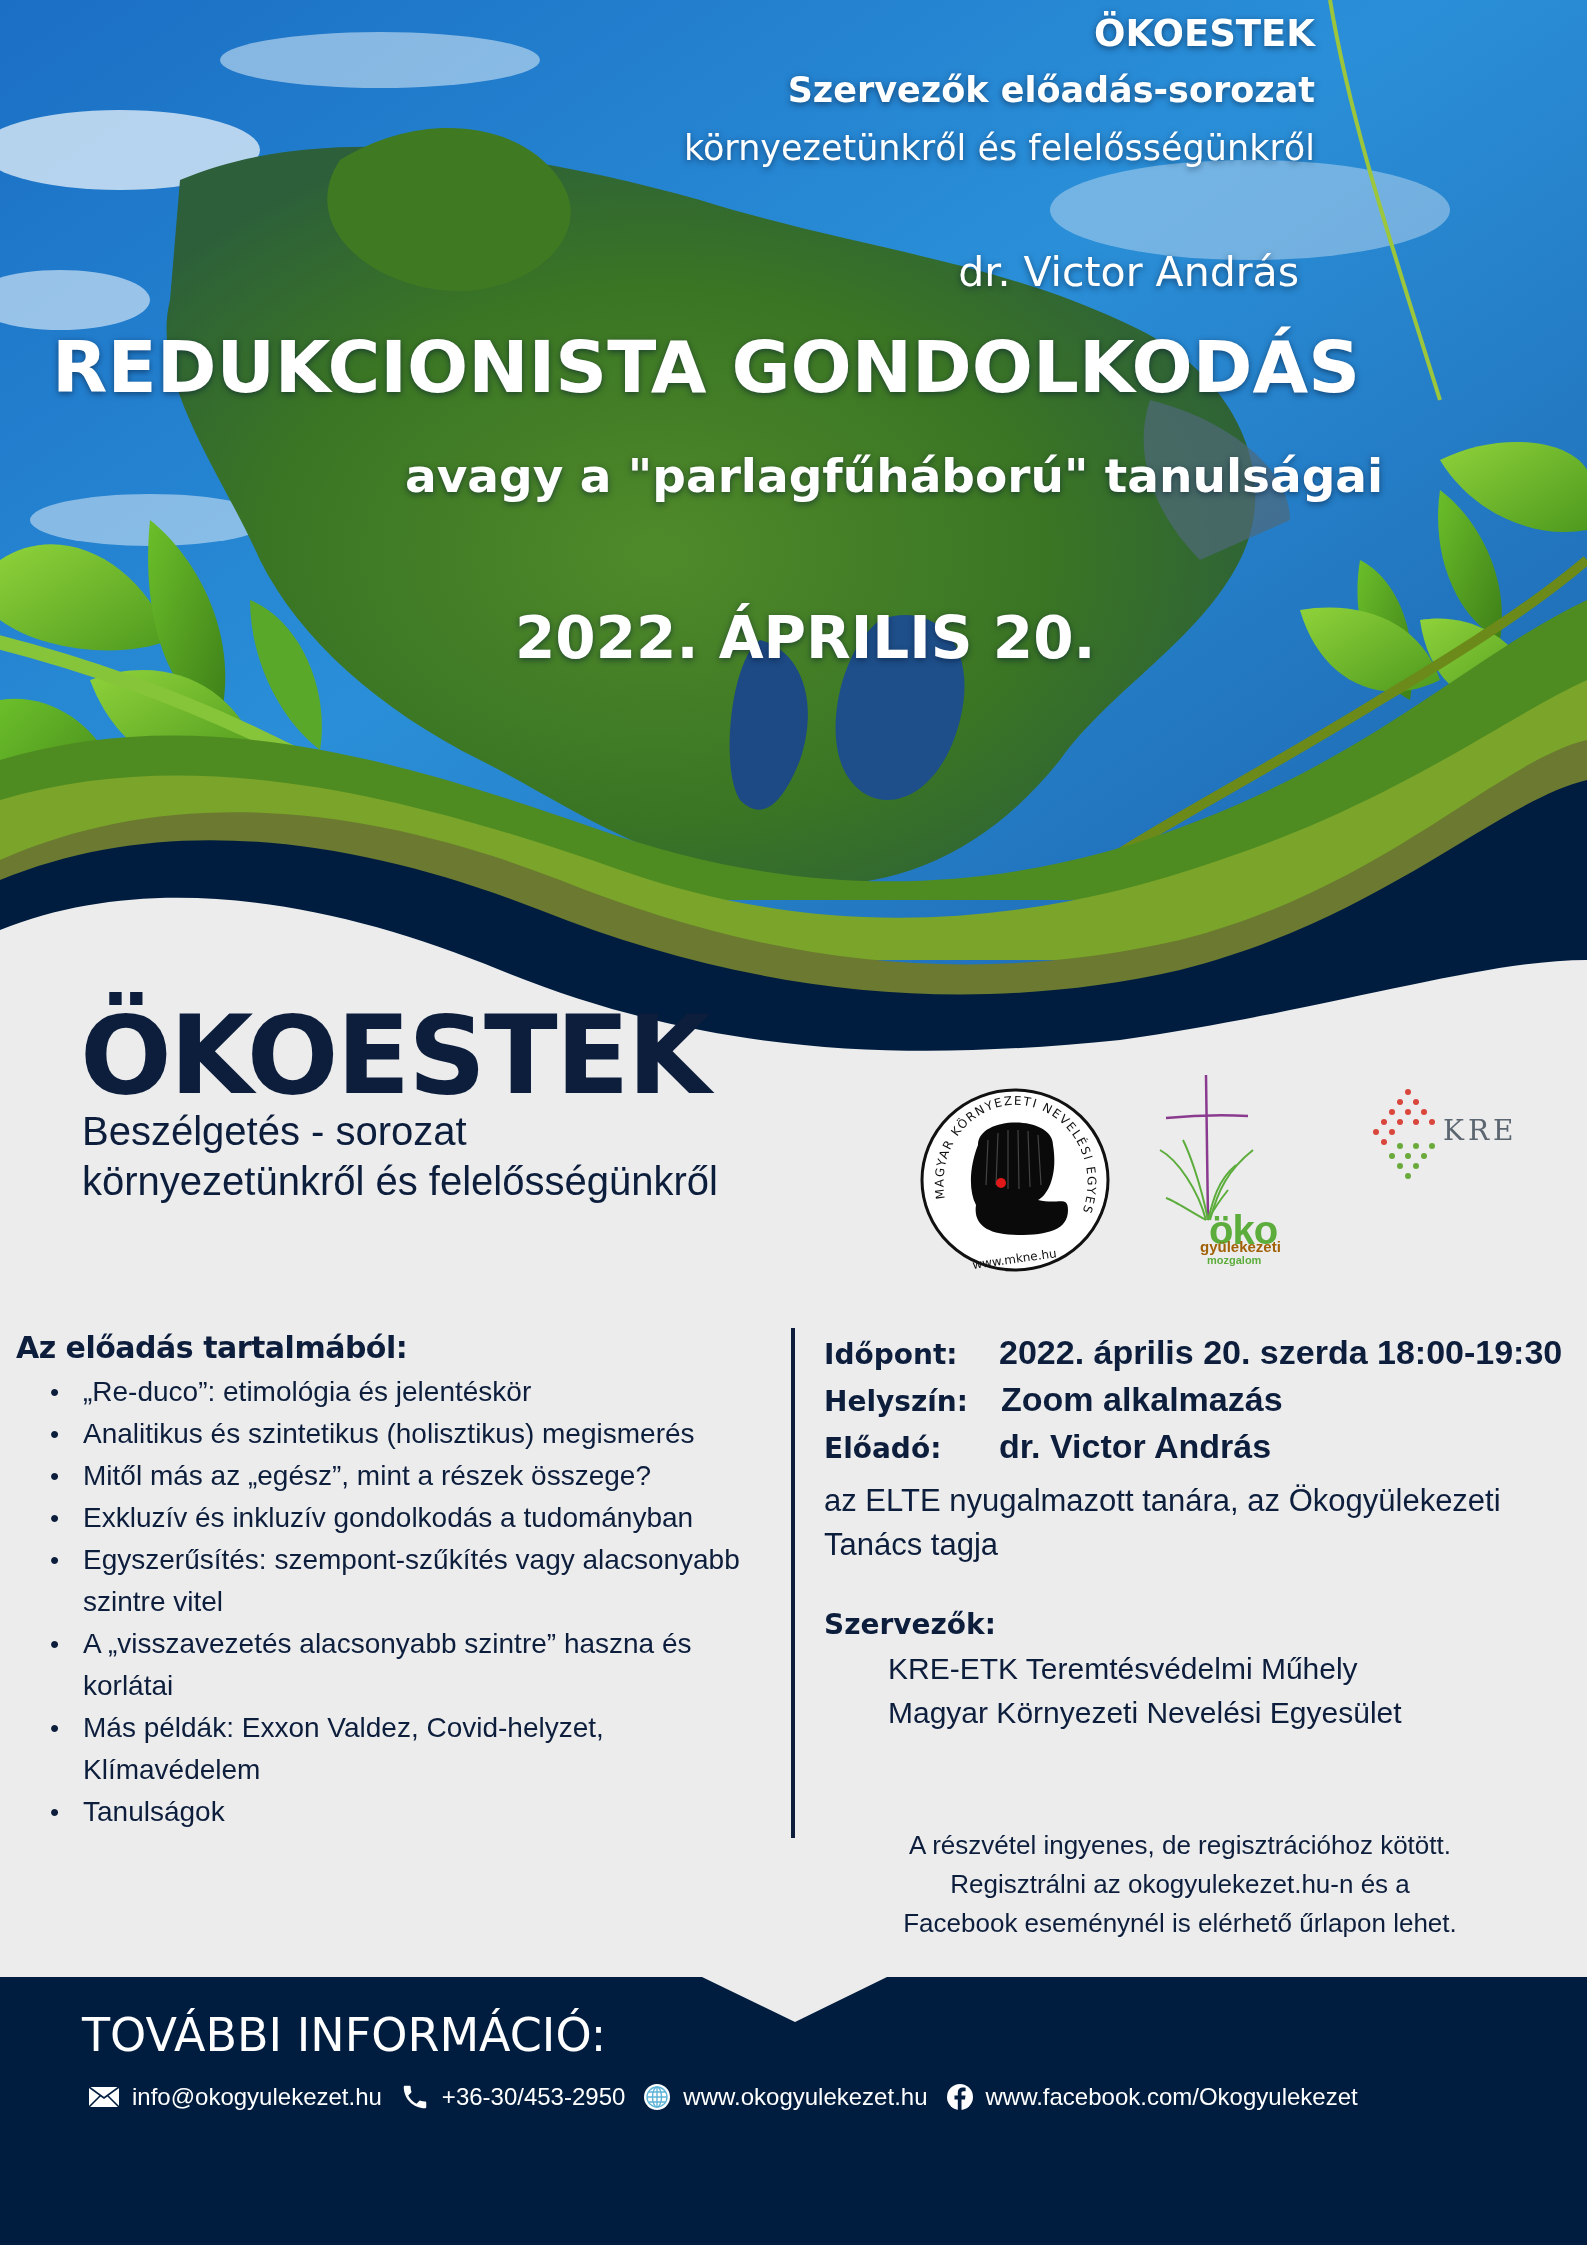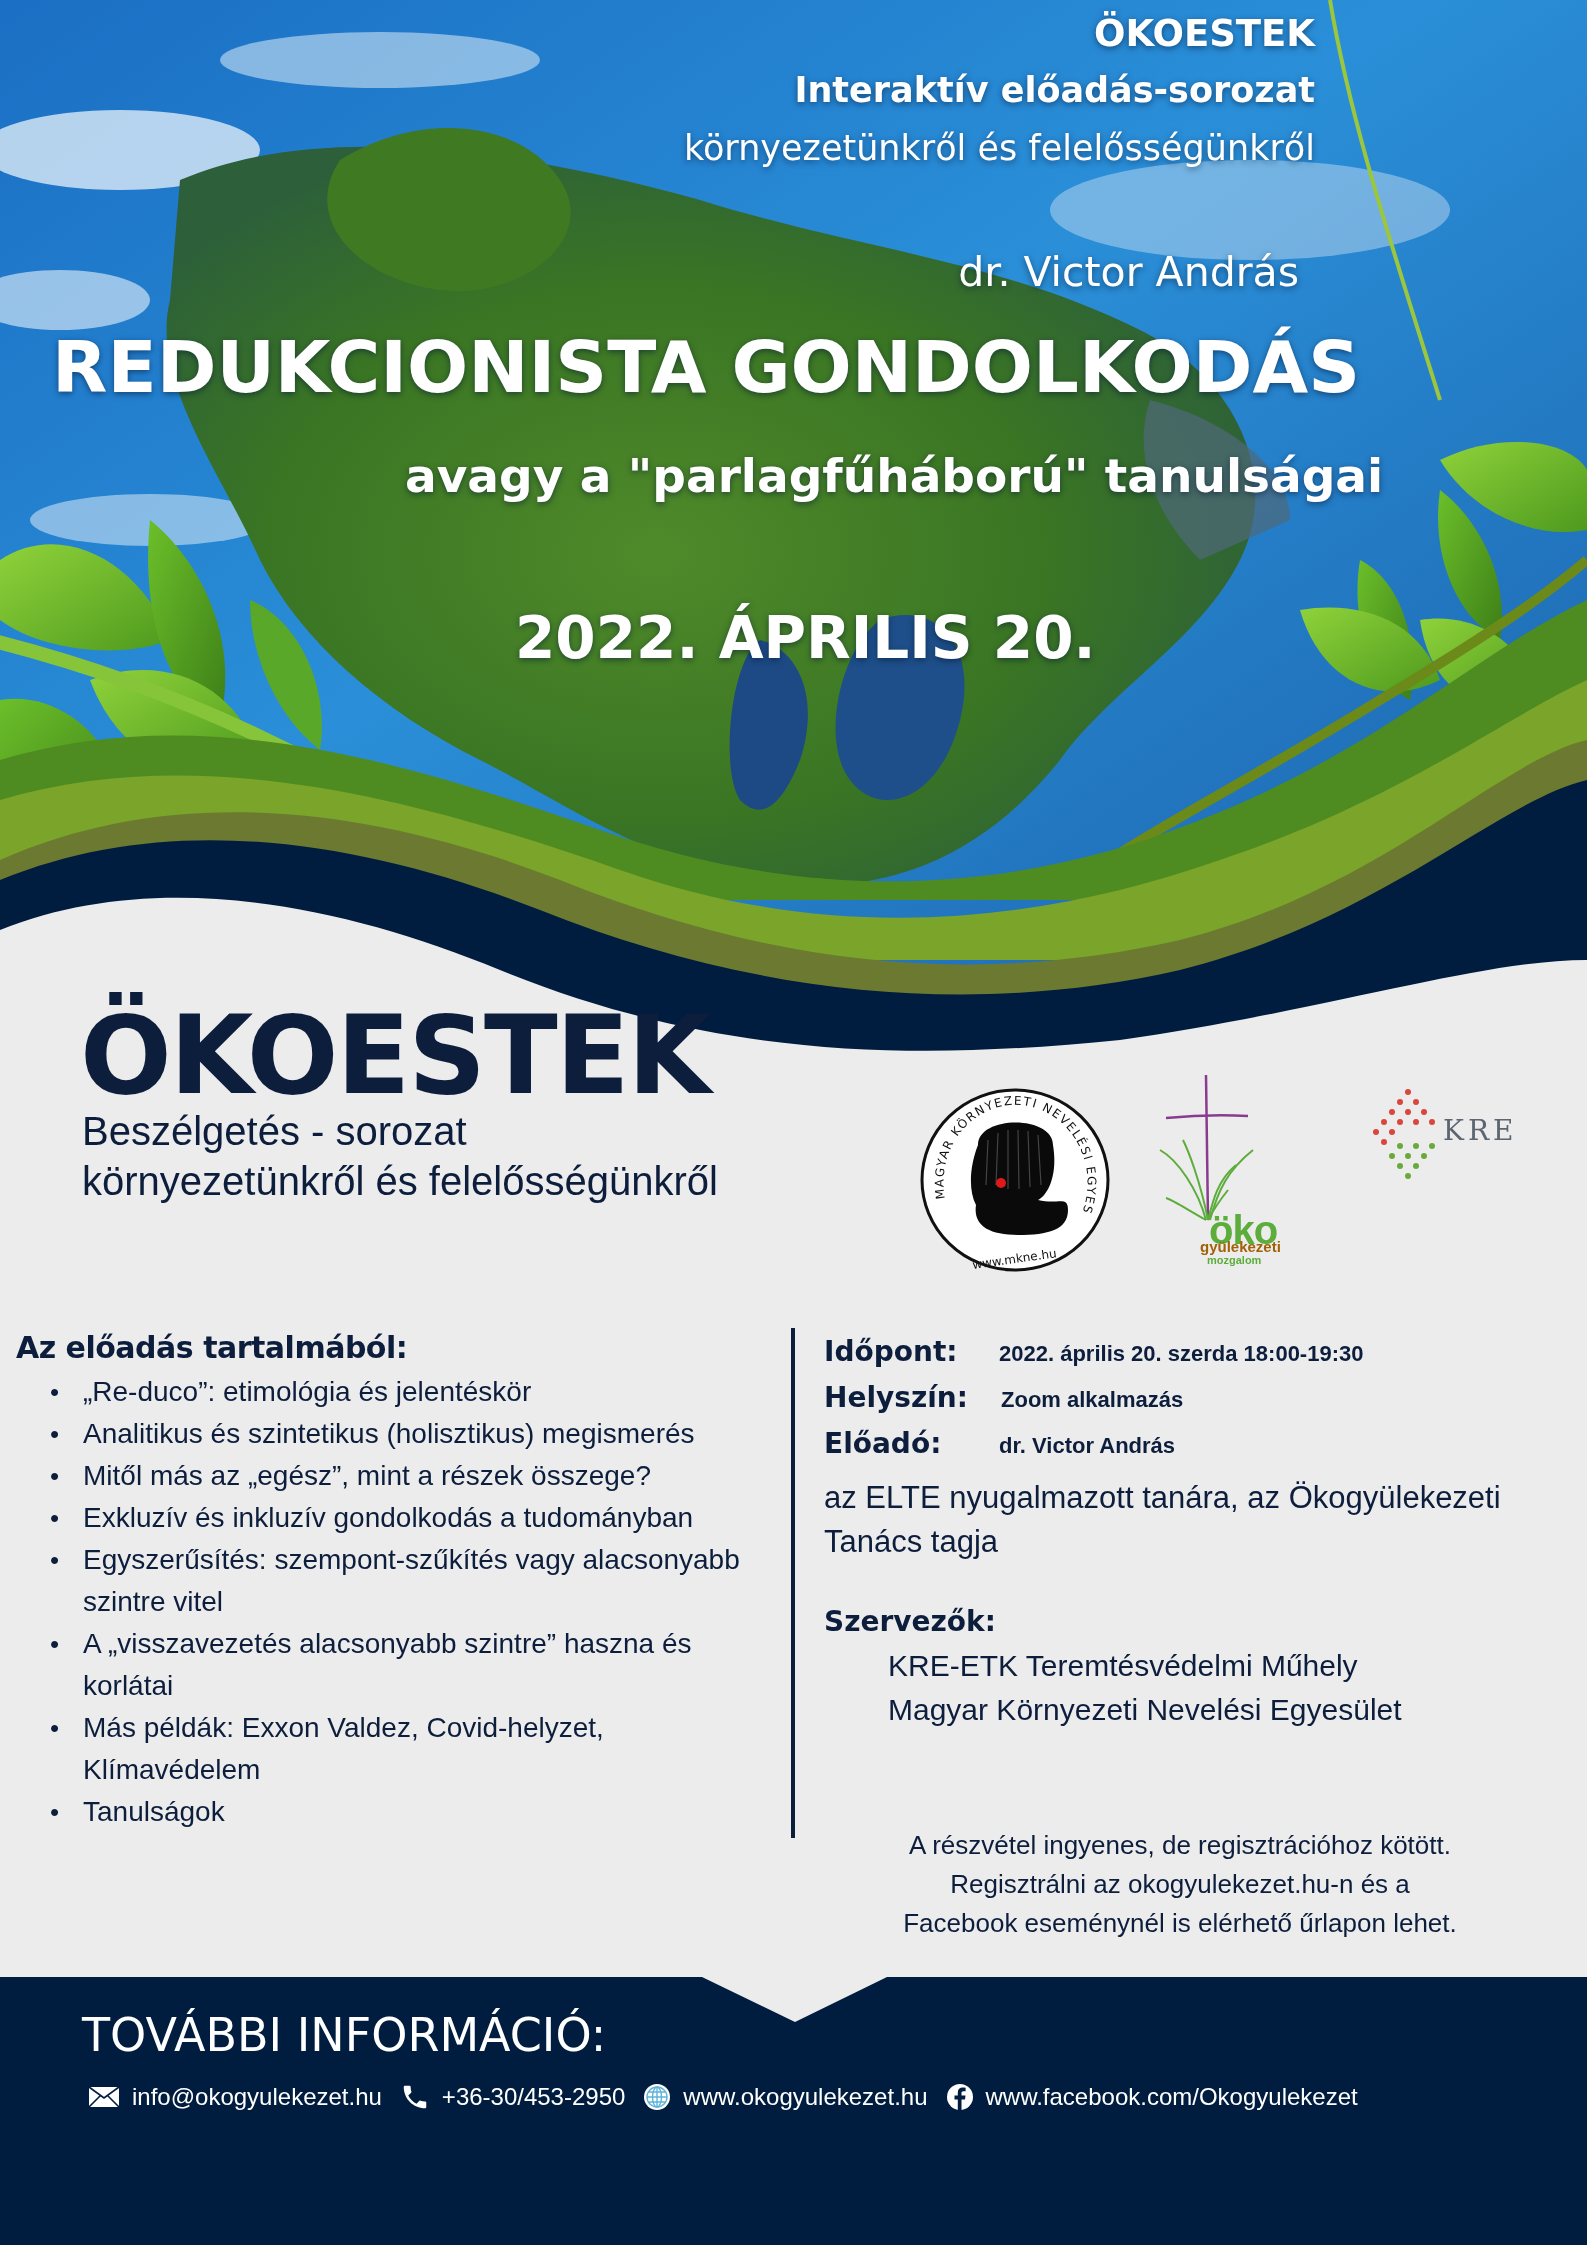--- a/index.html
+++ b/index.html
@@ -37,21 +37,21 @@
   .content-heading { font-size: 30px; font-weight: 900; color: #0d1e3d; margin-bottom: 6px; letter-spacing: -0.5px; }
   .topic-list { list-style: none; margin-left: 34px; }
   .topic-list li { position: relative; padding-left: 33px; font-size: 28px; line-height: 42px; color: #0d1e3d; font-family: "Liberation Sans", sans-serif; }
   .topic-list li::before { content: "•"; position: absolute; left: 0; top: 0; font-size: 26px; }
 
   .divider { position: absolute; left: 791px; top: 1328px; width: 4px; height: 510px; background: #0d1e3d; }
 
   .content-right { position: absolute; left: 824px; top: 1330px; width: 760px; color: #0d1e3d; }
   .info-row { font-size: 28px; line-height: 44px; white-space: nowrap; }
   .info-label { font-weight: 900; display: inline-block; }
-  .info-value { font-weight: bold; font-family: "Liberation Sans", sans-serif; font-size: 22px; }
+  .info-value { font-weight: bold; font-family: "Liberation Sans", sans-serif; font-size: 34px; }
   .lbl-time { width: 175px; }
   .lbl-place { width: 177px; }
   .lbl-speaker { width: 175px; }
   .speaker-desc { font-size: 31px; line-height: 44px; font-family: "Liberation Sans", sans-serif; margin-top: 8px; }
   .org-heading { font-size: 28px; font-weight: 900; margin-top: 36px; line-height: 44px; }
   .org-item { font-size: 30px; line-height: 44px; padding-left: 64px; font-family: "Liberation Sans", sans-serif; }
 
   .registration { position: absolute; left: 830px; top: 1826px; width: 700px; text-align: center; font-size: 26px; line-height: 39px; color: #0d1e3d; font-family: "Liberation Sans", sans-serif; }
 
   
@@ -119,21 +119,21 @@
     <path d="M0 800 C200 740 420 800 620 870 C820 940 1020 930 1220 860 C1400 800 1500 720 1587 680 L1587 960 L0 960 Z" fill="#7aa42a"></path>
 
     <path d="M0 860 C180 780 380 810 560 880 C760 960 960 990 1180 940 C1380 890 1500 760 1587 740 L1587 1060 L0 1060 Z" fill="#6b7a30"></path>
 
     <path d="M0 880 C170 810 360 840 540 910 C740 990 960 1020 1180 970 C1380 920 1500 800 1587 780 L1587 1060 L0 1060 Z" fill="#001d3f"></path>
 
     <path d="M0 930 C150 870 330 900 500 970 C720 1060 920 1060 1120 1040 C1330 1010 1480 960 1587 960 L1587 1060 L0 1060 Z" fill="#ececec"></path>
   </svg>
 
   <div class="hero-text series-title">ÖKOESTEK</div>
-  <div class="hero-text series-subtitle">Interaktív előadás-sorozat</div>
+  <div class="hero-text series-subtitle">Szervezők előadás-sorozat</div>
   <div class="hero-text series-tagline">környezetünkről és felelősségünkről</div>
   <div class="hero-text speaker-name">dr. Victor András</div>
   <div class="hero-text main-title">REDUKCIONISTA GONDOLKODÁS</div>
   <div class="hero-text main-subtitle">avagy a "parlagfűháború" tanulságai</div>
   <div class="hero-text event-date">2022. ÁPRILIS 20.</div>
 </div>
 
 <div class="brand-title">ÖKOESTEK</div>
 <div class="brand-sub">
   <div>Beszélgetés - sorozat</div>

